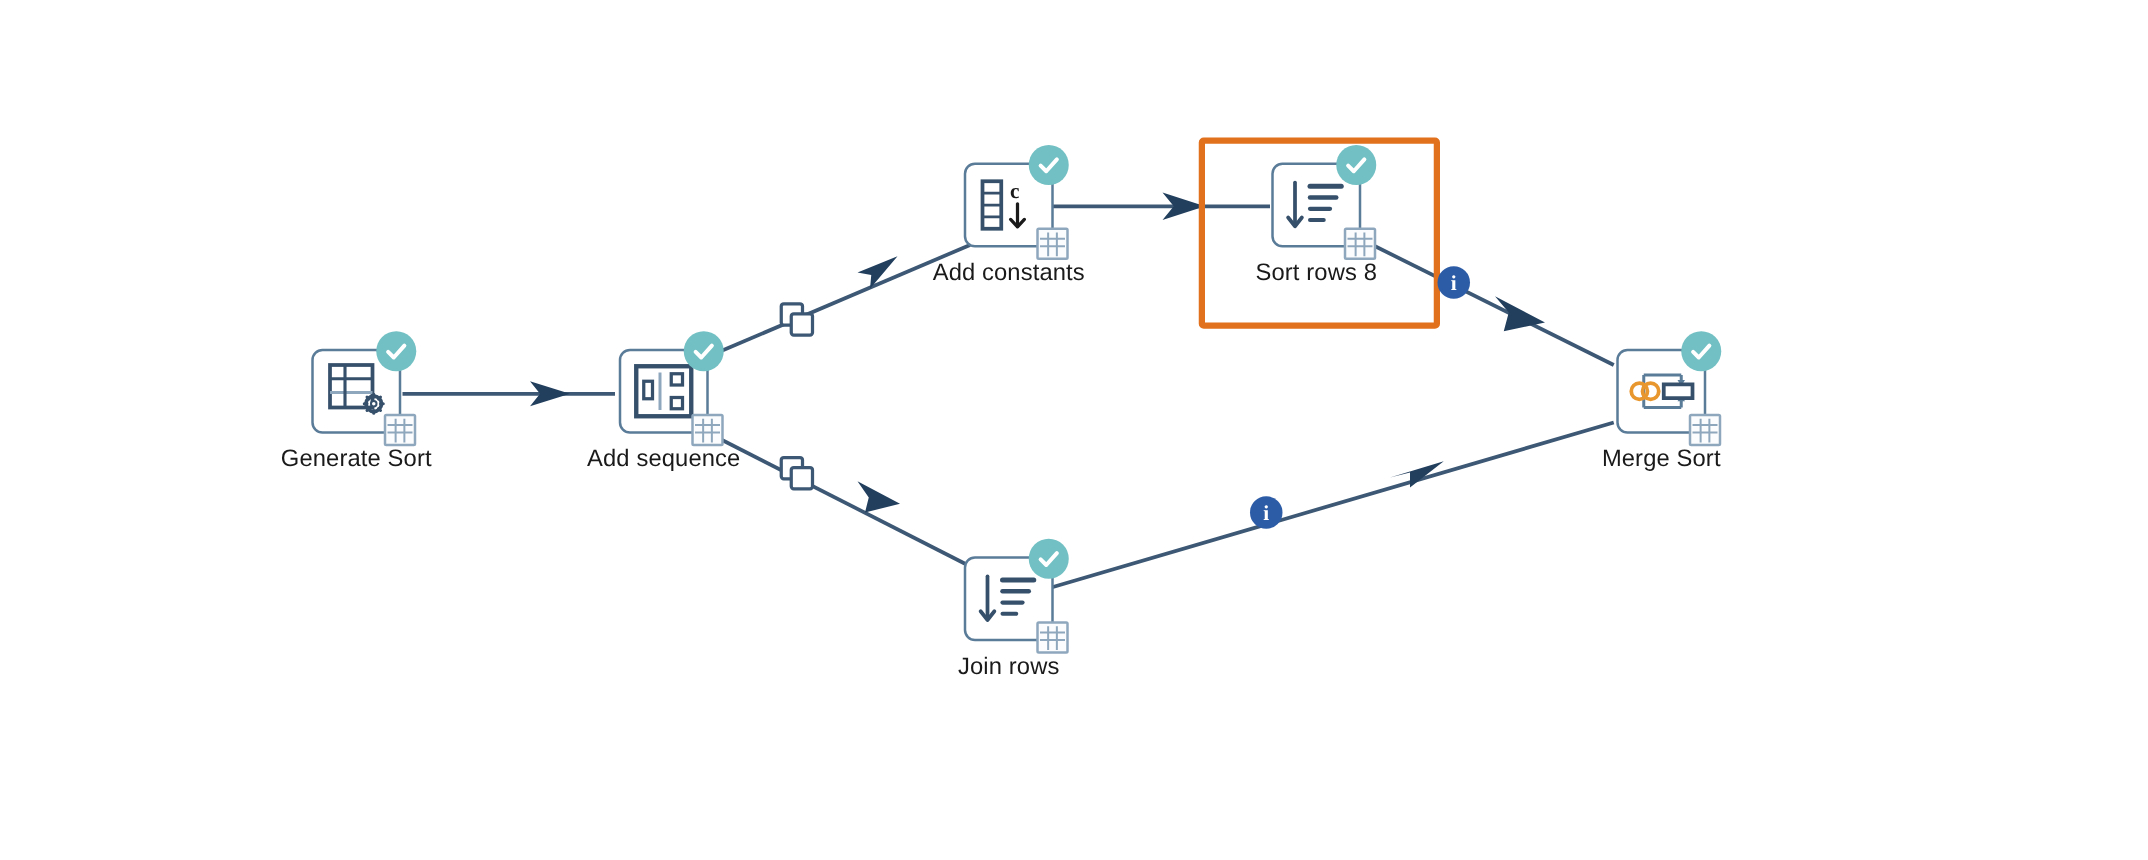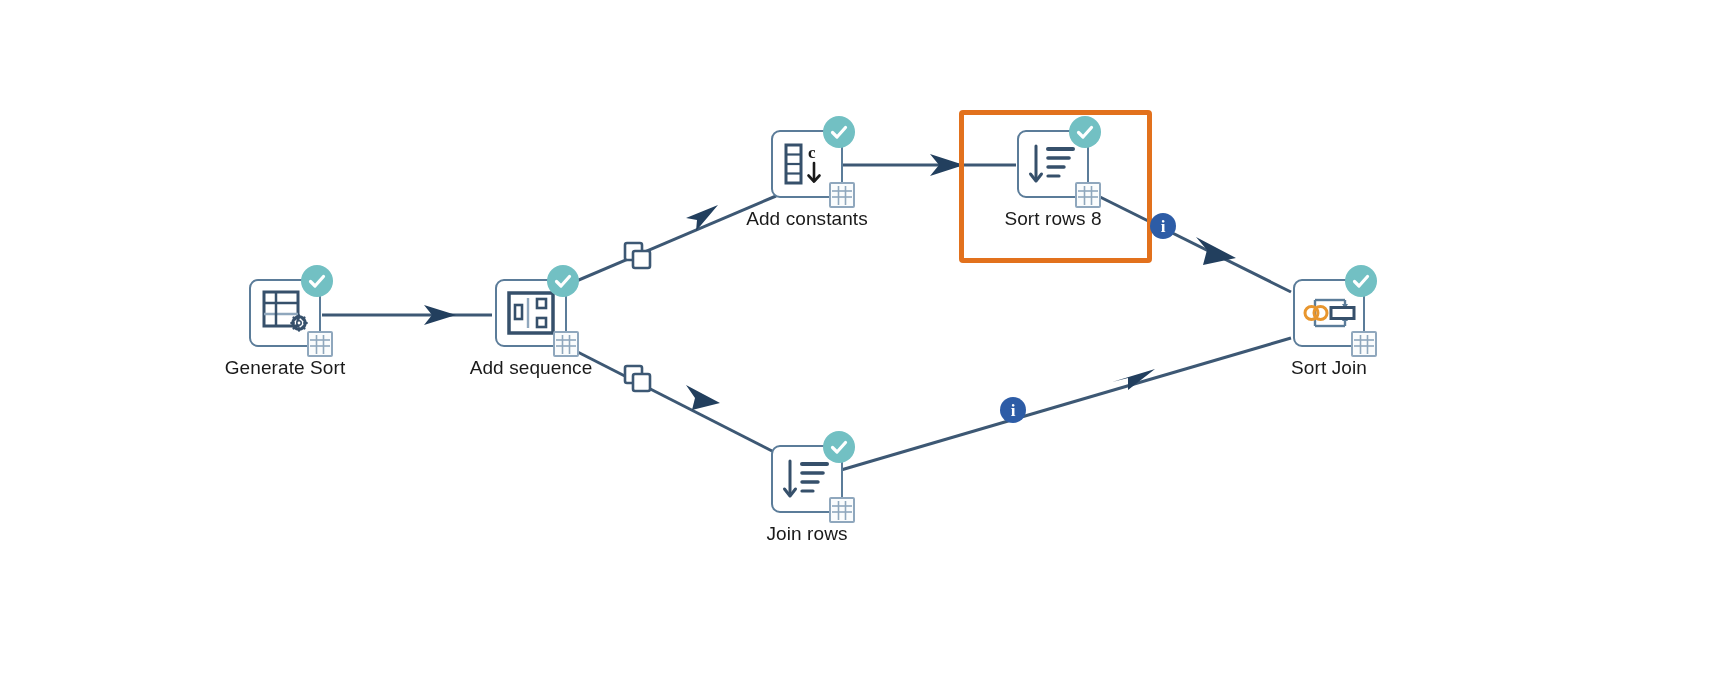--- a/index.html
+++ b/index.html
@@ -349,21 +349,21 @@
         <line x1="1" y1="13" x2="21" y2="13" stroke="#8fa7bd" stroke-width="1.6"></line>
         <line x1="7.5" y1="2" x2="7.5" y2="21" stroke="#8fa7bd" stroke-width="1.6"></line>
         <line x1="14.5" y1="2" x2="14.5" y2="21" stroke="#8fa7bd" stroke-width="1.6"></line>
       </svg>
     </div>
     <div class="check-badge">
       <svg width="20" height="20" viewBox="0 0 20 20" xmlns="http://www.w3.org/2000/svg">
         <path d="M3.5,10.5 L8,15 L16.5,5.5" fill="none" stroke="#ffffff" stroke-width="3.2" stroke-linecap="round" stroke-linejoin="round"></path>
       </svg>
     </div>
-    <div class="node-label">Sort Join</div>
+    <div class="node-label">Merge Sort</div>
   </div>
 
   <div class="hop-glyph" style="left:638px; top:256px;">
     <svg width="32" height="32" viewBox="0 0 32 32" style="position:absolute;left:-16px;top:-16px;" xmlns="http://www.w3.org/2000/svg">
       <rect x="3" y="3" width="17" height="17" rx="2" fill="#ffffff" stroke="#3d5874" stroke-width="2.6"></rect>
       <rect x="11" y="11" width="17" height="17" rx="2" fill="#ffffff" stroke="#3d5874" stroke-width="2.6"></rect>
     </svg>
   </div>
 
   <div class="hop-glyph" style="left:638px; top:379px;">

